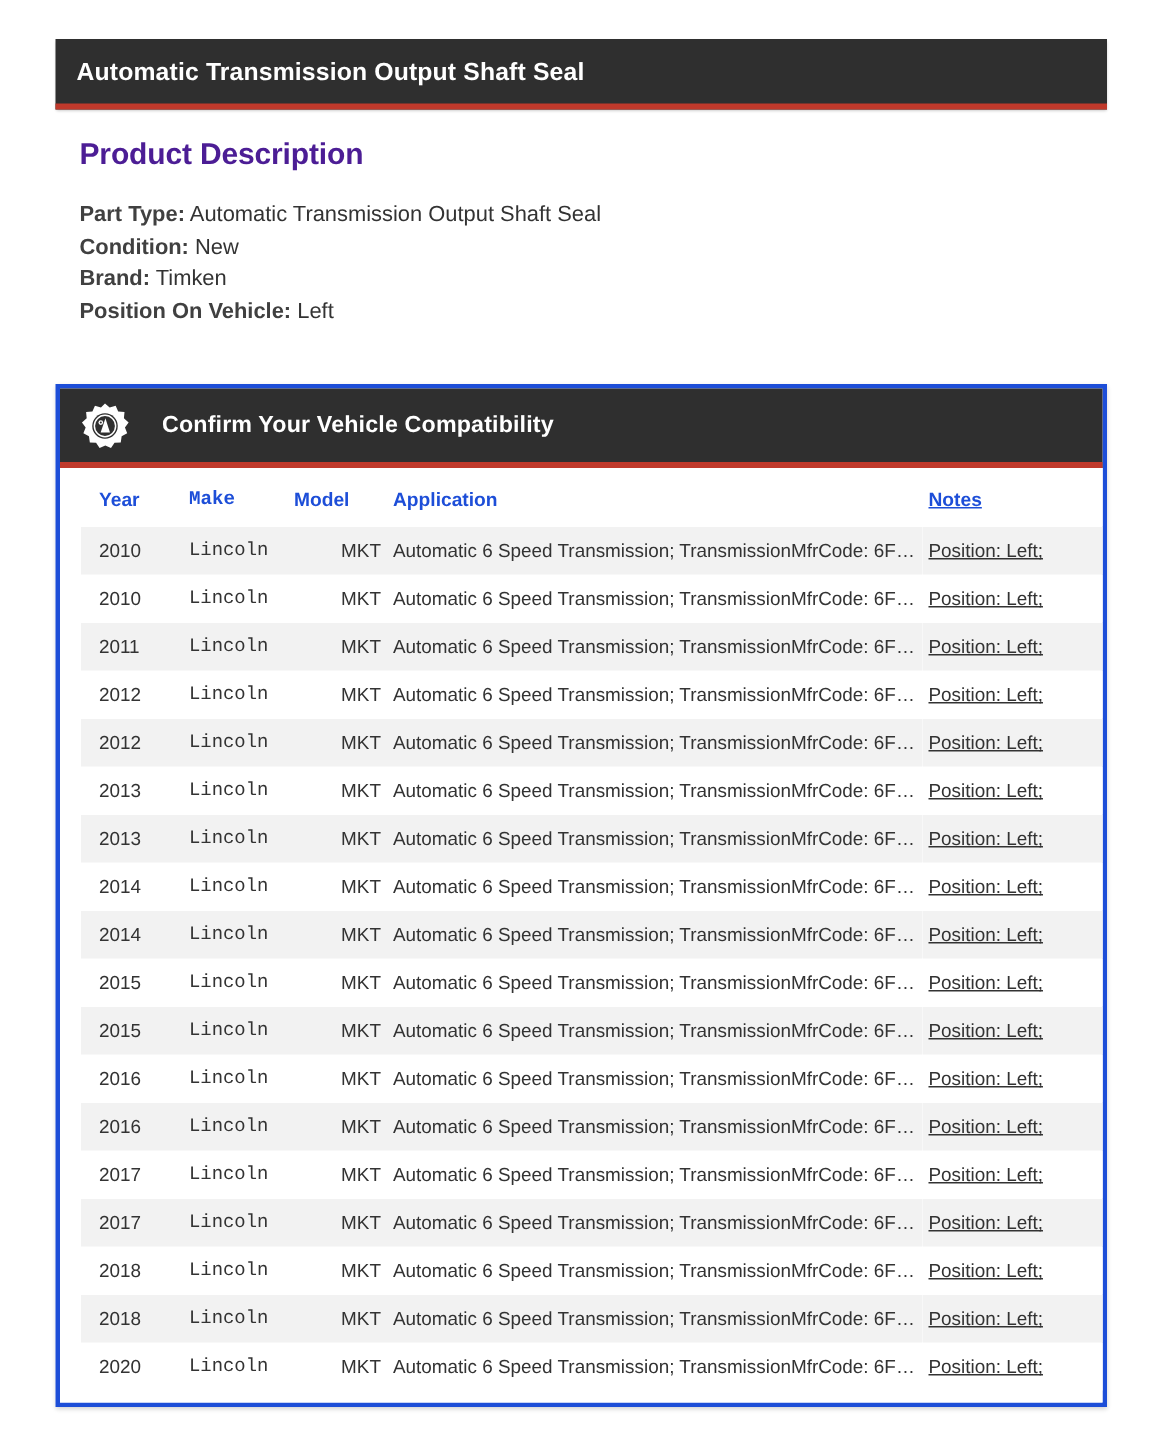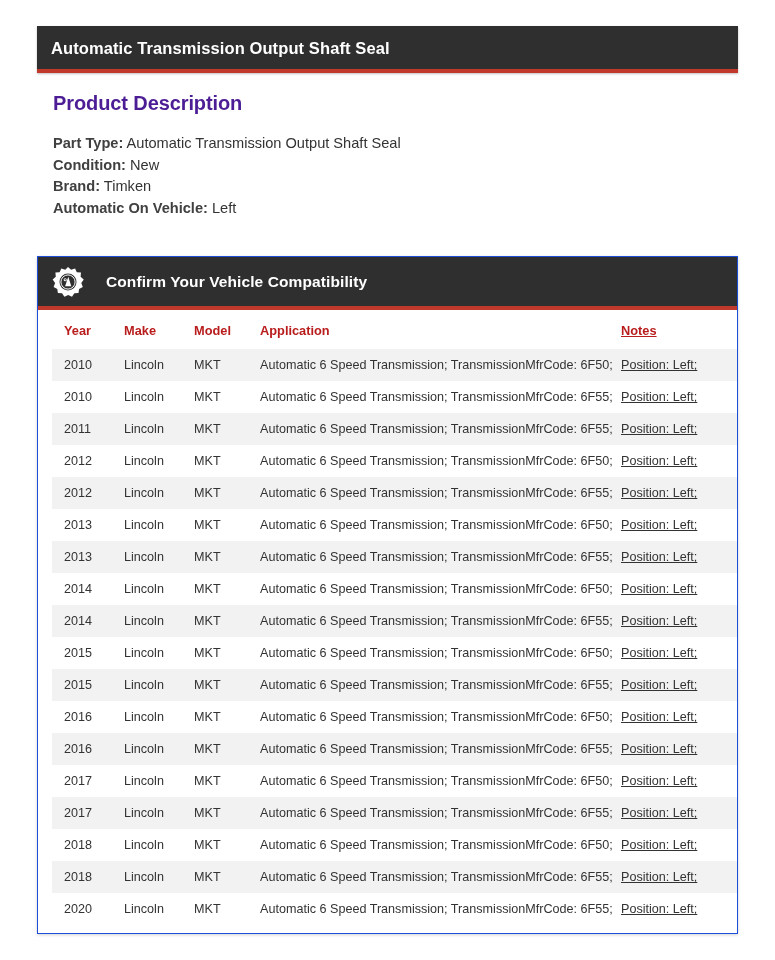--- a/index.html
+++ b/index.html
@@ -59,21 +59,21 @@
   }
   .desc-label {
     font-weight: bold;
     color: #404040;
   }
 
   
   .compat-card {
     margin: 37px 37px 0 37px;
     background: #ffffff;
-    border: 1px solid #1d4ed8;
+    border: 3px solid #1d4ed8;
     box-shadow: 0 1px 3px rgba(0,0,0,0.18);
   }
   .compat-header {
     background: #2f2f2f;
     border-bottom: 4px solid #c0392b;
     display: flex;
     align-items: center;
     padding: 9px 14px 8px 14px;
   }
   .gear-icon {
@@ -93,42 +93,42 @@
   
   table.compat-table {
     width: 100%;
     border-collapse: collapse;
     font-size: 12.6px;
     table-layout: fixed;
   }
   table.compat-table th {
     text-align: left;
     font-weight: bold;
-    color: #b91c1c;
+    color: #1d4ed8;
     font-size: 12.8px;
     padding: 13px 4px 11px 4px;
     background: #ffffff;
     white-space: nowrap;
   }
   table.compat-table td {
     color: #333333;
     padding: 9px 4px 9px 4px;
     white-space: nowrap;
     overflow: hidden;
     text-overflow: ellipsis;
   }
   table.compat-table tbody tr:nth-child(odd) {
     background: #f2f2f2;
   }
   table.compat-table tbody tr:nth-child(even) {
     background: #ffffff;
   }
   .col-year   { width: 52px;  padding-left: 12px !important; }
-  .col-make   { width: 62px; }
-  .col-model  { width: 58px; }
+  .col-make   { width: 62px; font-family: Liberation Mono, monospace; }
+  .col-model  { width: 58px; text-align: right; }
   .col-app    { width: auto; }
   .col-notes  { width: 112px; text-decoration: underline; }
   th.col-year { padding-left: 12px !important; }
   .table-wrap {
     padding: 0 0 8px 14px;
     background: #ffffff;
   }
 </style>
 </head>
 <body>
@@ -143,21 +143,21 @@
 
   <div class="section-heading">Product Description</div>
 
   <div class="desc-block">
     <span class="desc-line"><span class="desc-label">Part Type:</span>
       <span>Automatic Transmission Output Shaft Seal</span></span>
     <span class="desc-line"><span class="desc-label">Condition:</span>
       <span>New</span></span>
     <span class="desc-line"><span class="desc-label">Brand:</span>
       <span>Timken</span></span>
-    <span class="desc-line"><span class="desc-label">Automatic On Vehicle:</span>
+    <span class="desc-line"><span class="desc-label">Position On Vehicle:</span>
       <span>Left</span></span>
   </div>
 
   <div class="compat-card">
 
     <div class="compat-header">
       <svg class="gear-icon" viewBox="0 0 64 64">
         <path fill="#ffffff" d="M32 2 L38.2 7.4 L46.2 5.1 L49.6 12.7 L58.0 13.2 L57.2 21.6 L63.5 27.2
                                  L58.6 34.0 L61.6 41.8 L54.2 45.8 L53.0 54.1 L44.7 54.4 L40.0 61.4
                                  L32.4 58.0 L24.8 61.4 L20.1 54.4 L11.8 54.1 L10.6 45.8 L3.2 41.8

